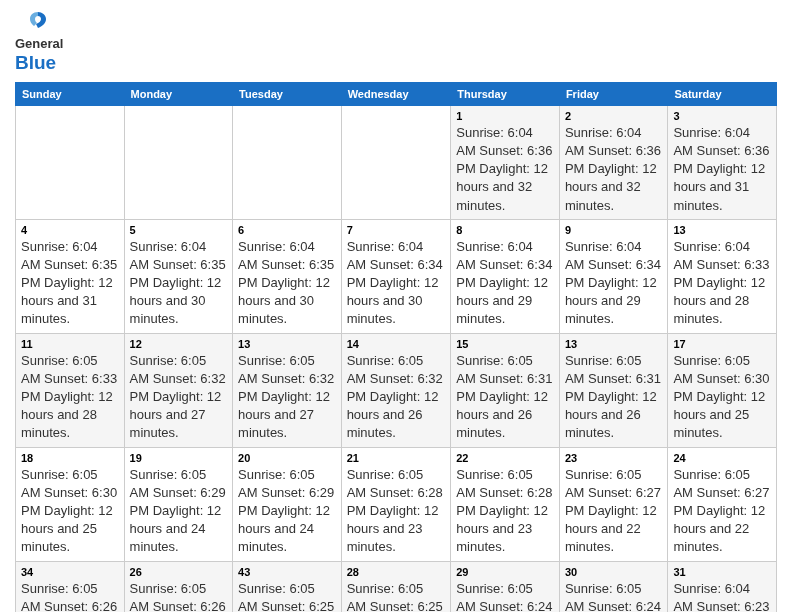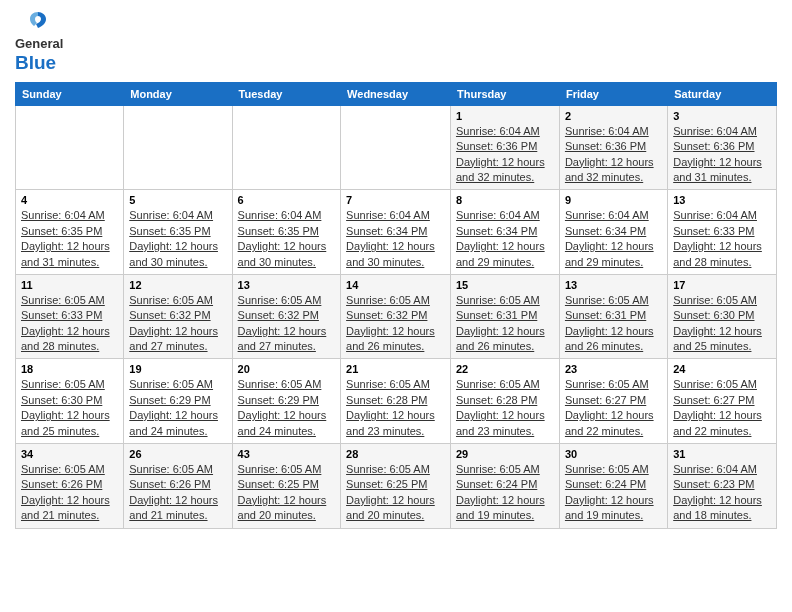--- a/index.html
+++ b/index.html
@@ -66,24 +66,23 @@
     .calendar tr:nth-child(even) td {
       background: #fff;
     }
     .day-num {
       font-weight: bold;
       font-size: 11px;
       display: block;
       margin-bottom: 2px;
     }
     .day-info {
-      font-size: 11px;
+      font-size: 13px;
       line-height: 1.4;
       color: #333;
-      text-decoration: underline;
     }
     .empty-cell {
       background: #fff !important;
     }
   </style>
 </head>
 <body>
 
 <div class="page">
   <div class="header">

